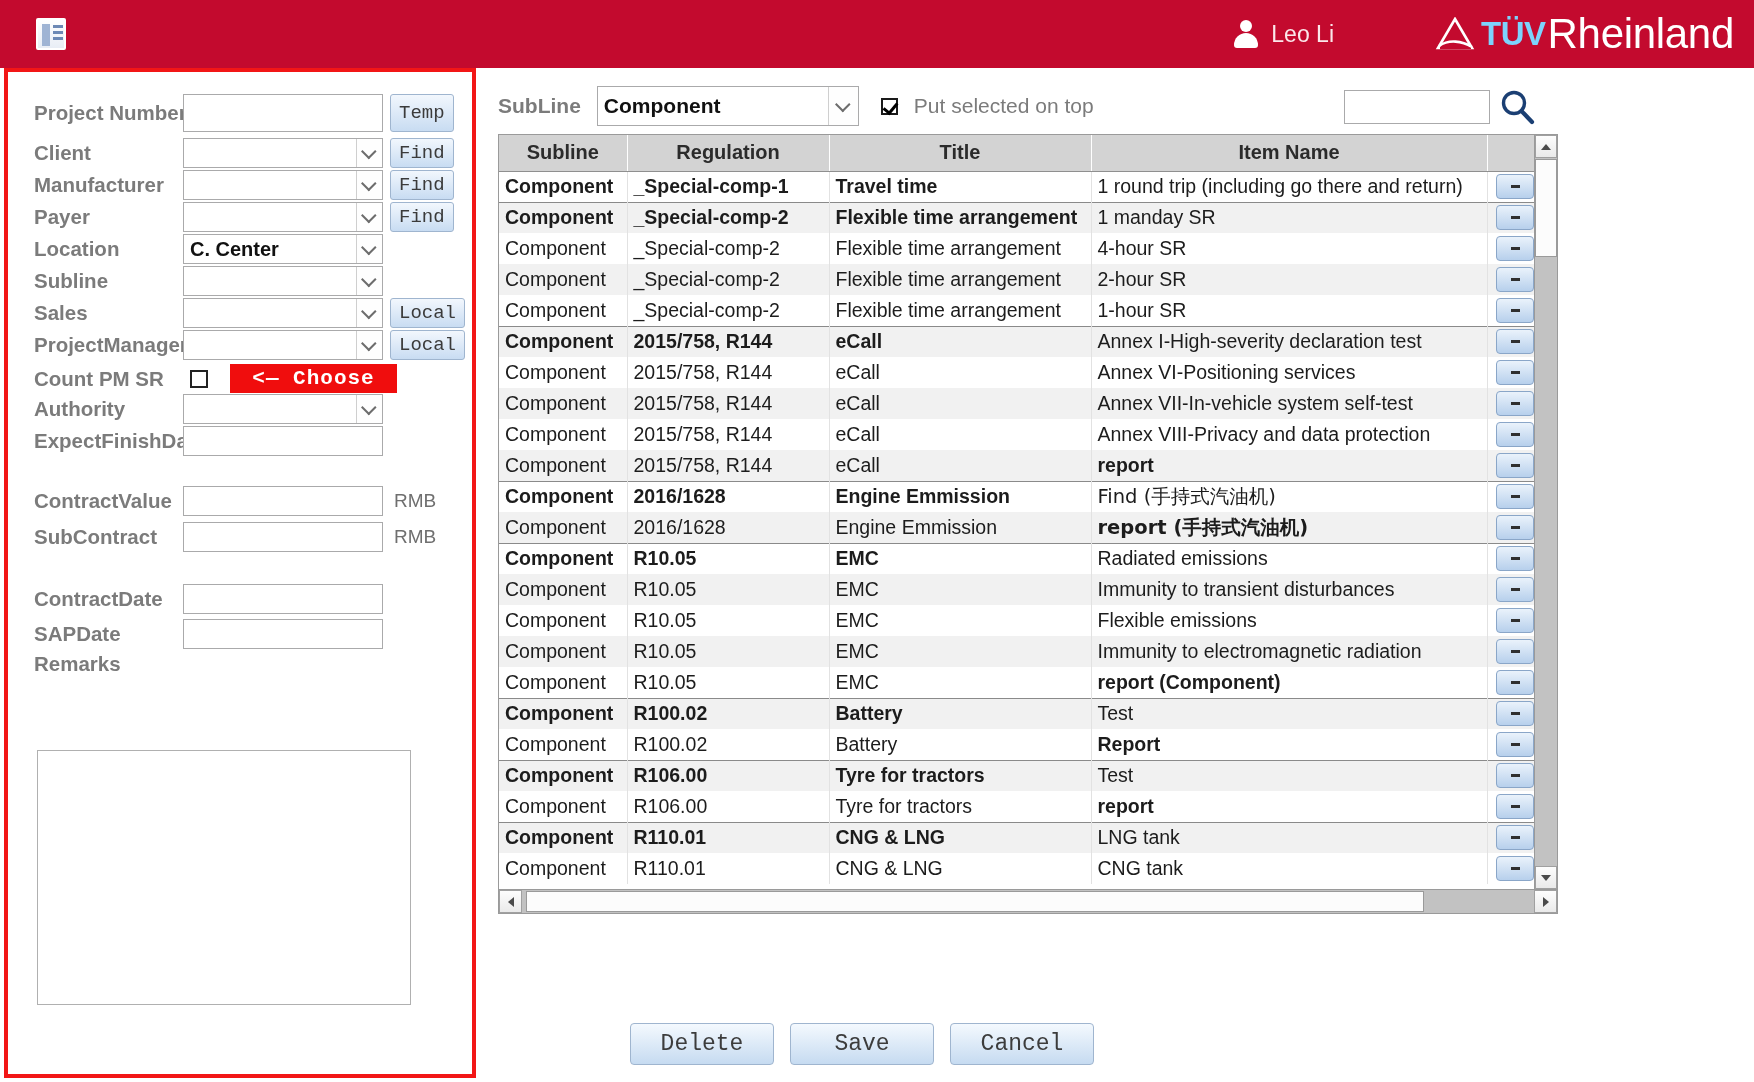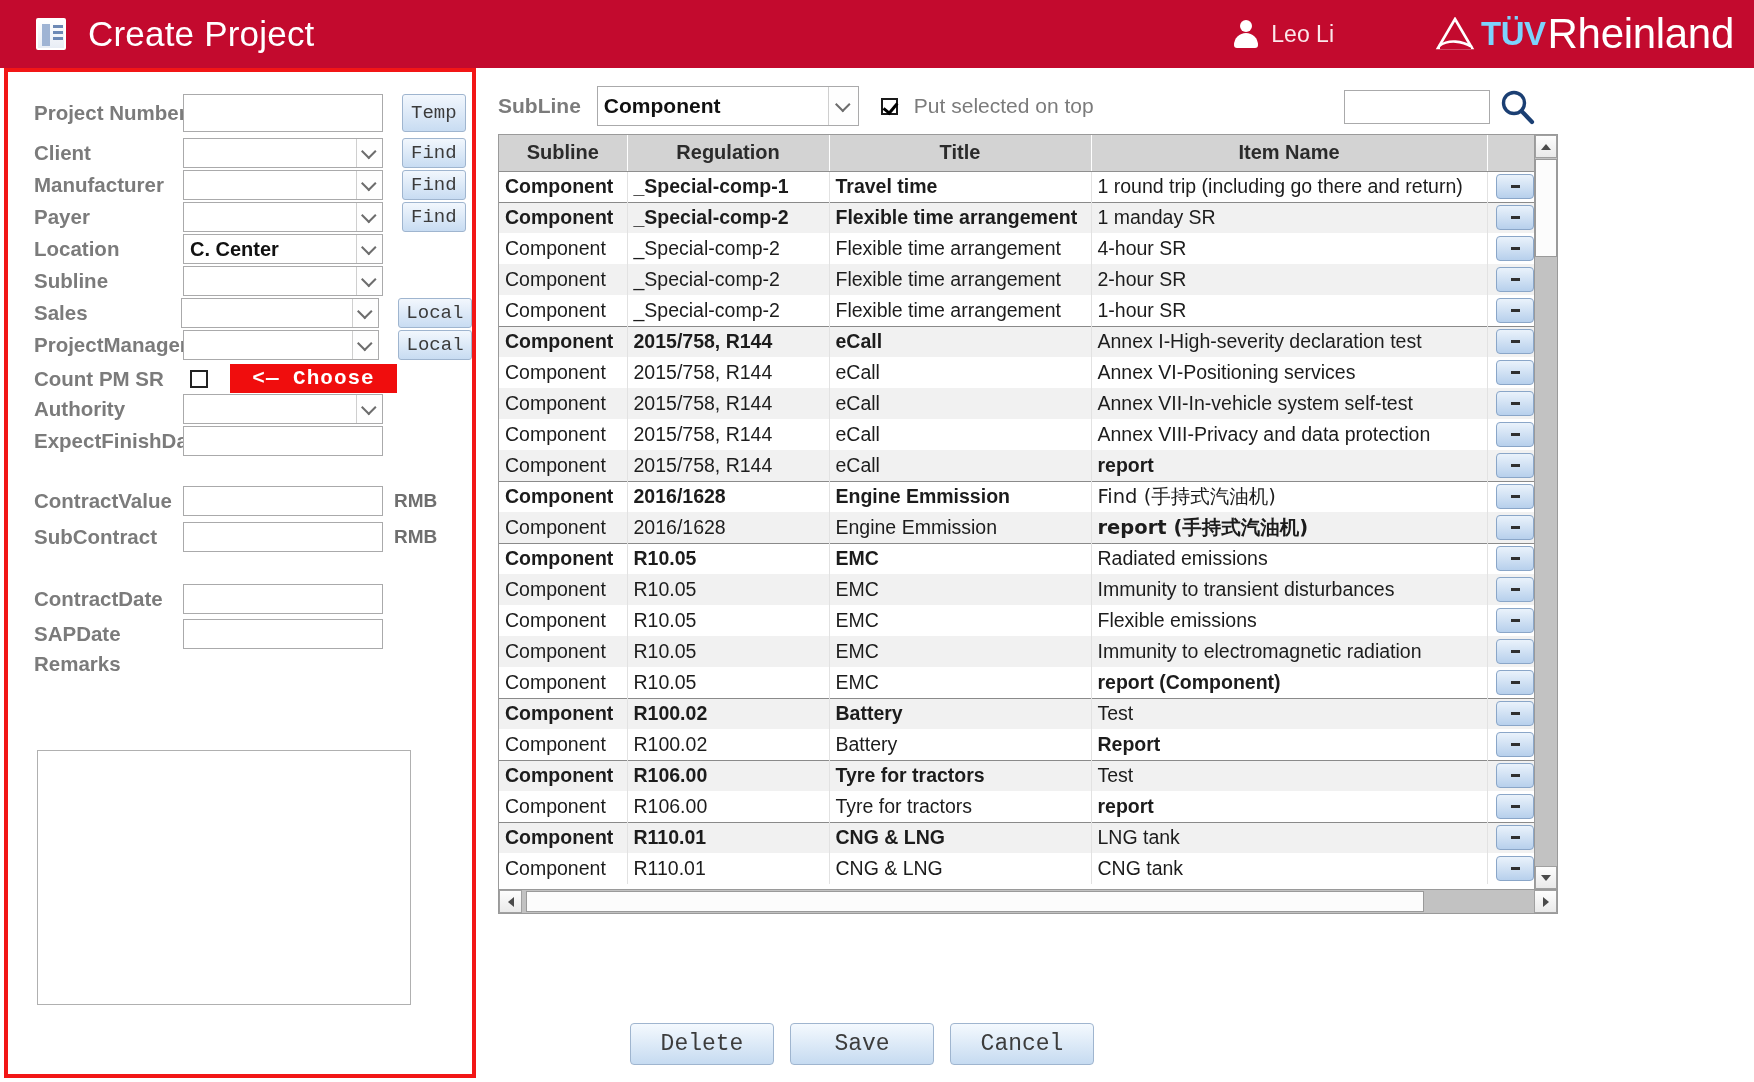--- a/index.html
+++ b/index.html
@@ -105,42 +105,42 @@
     width: 26px; height: 28px; border-left: 1px solid #cfcfcf;
     background: #fefefe; display: flex; align-items: center;
     justify-content: center;
   }
   .sel-arrow::after {
     content: ""; width: 9px; height: 9px;
     border-left: 2px solid #6d6d6d; border-bottom: 2px solid #6d6d6d;
     transform: rotate(-45deg) translate(1px,-2px);
   }
   .side-btn {
-    margin-left: 19px; height: 30px; min-width: 60px;
+    margin-left: 7px; height: 30px; min-width: 60px;
     border: 1px solid #9fb5cf; border-radius: 3px;
     background: linear-gradient(#f2f7fd, #c8dcf2);
     font-family: "Liberation Mono", monospace; font-size: 19px;
     color: #3b3b3b; display: flex; align-items: center;
     justify-content: center; white-space: nowrap; padding: 0 8px;
   }
   #temp-button { height: 38px; min-width: 62px; }
   #count-pm-sr-checkbox {
     width: 18px; height: 18px; border: 2px solid #222; background: #fff;
     margin-left: 7px; flex: none;
   }
   #choose-button {
     margin-left: 22px; background: #f00d0d; color: #fff;
     font-family: "Liberation Mono", monospace;
     font-size: 21px; font-weight: bold;
     height: 29px; width: 167px;
     display: flex; align-items: center; justify-content: center;
     letter-spacing: 1px;
   }
   .unit-label {
-    margin-left: 11px; color: #6f6f6f; font-size: 19px; font-weight: bold;
+    margin-left: 11px; color: #6f6f6f; font-size: 19px; font-weight: normal;
   }
   #remarks-box {
     position: absolute; left: 29px; top: 678px;
     width: 374px; height: 255px;
     border: 1px solid #b0b0b0; background: #fff;
   }
 
   
   #right-panel { position: absolute; left: 490px; top: 68px; width: 1264px; }
   #subline-toolbar {
@@ -266,21 +266,20 @@
     background: linear-gradient(#f4f9fe, #c6dbf1);
     font-family: "Liberation Mono", monospace; font-size: 23px;
     color: #3c3c3c; display: flex; align-items: center; justify-content: center;
   }
 </style>
 </head>
 <body>
 
 <div id="app-header">
   <div id="header-icon"></div>
-  <div id="app-title">Create Project</div>
 
   <div id="header-user">
     <div id="user-avatar-icon"></div>
     <div id="user-name">Leo Li</div>
   </div>
 
   <div id="brand-logo">
     <div id="brand-triangle-icon">
       <svg width="40" height="34" viewBox="0 0 40 34">
         <path d="M20 2 L37 31 L3 31 Z" fill="none" stroke="#ffffff" stroke-width="2.6"></path>

